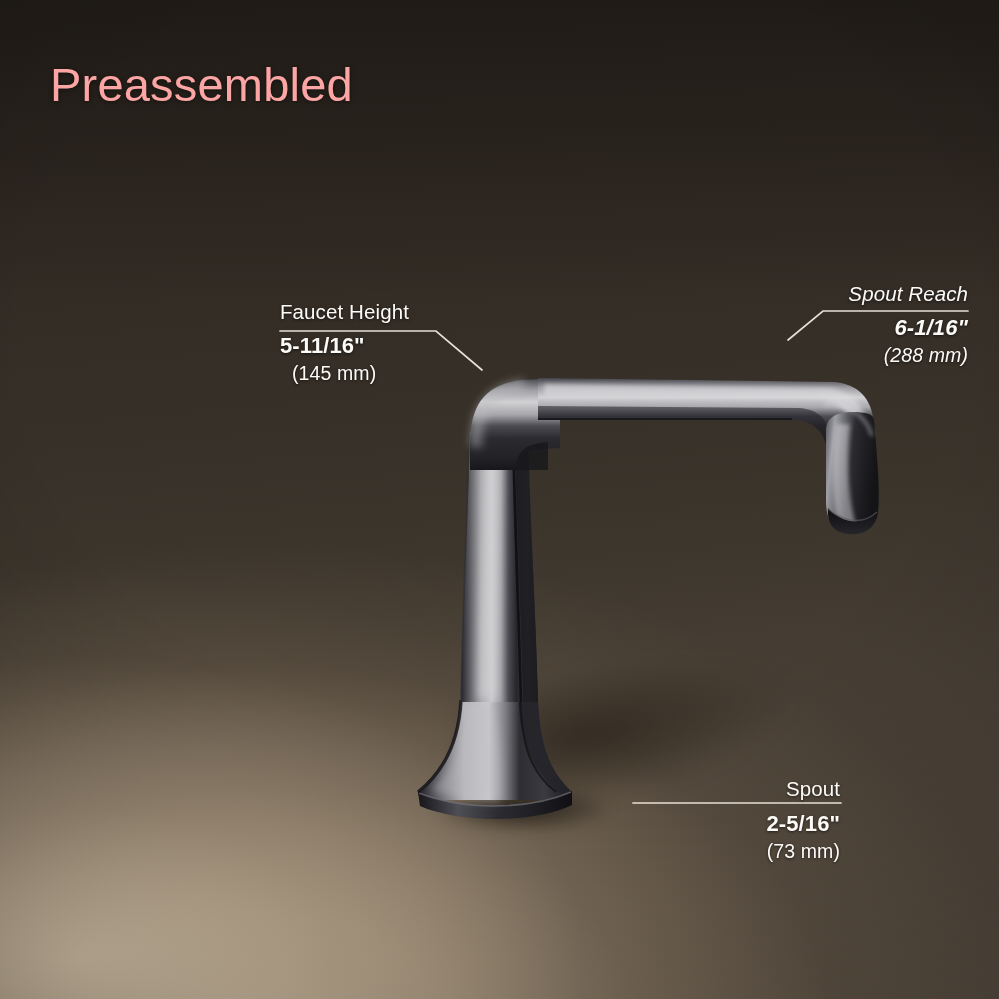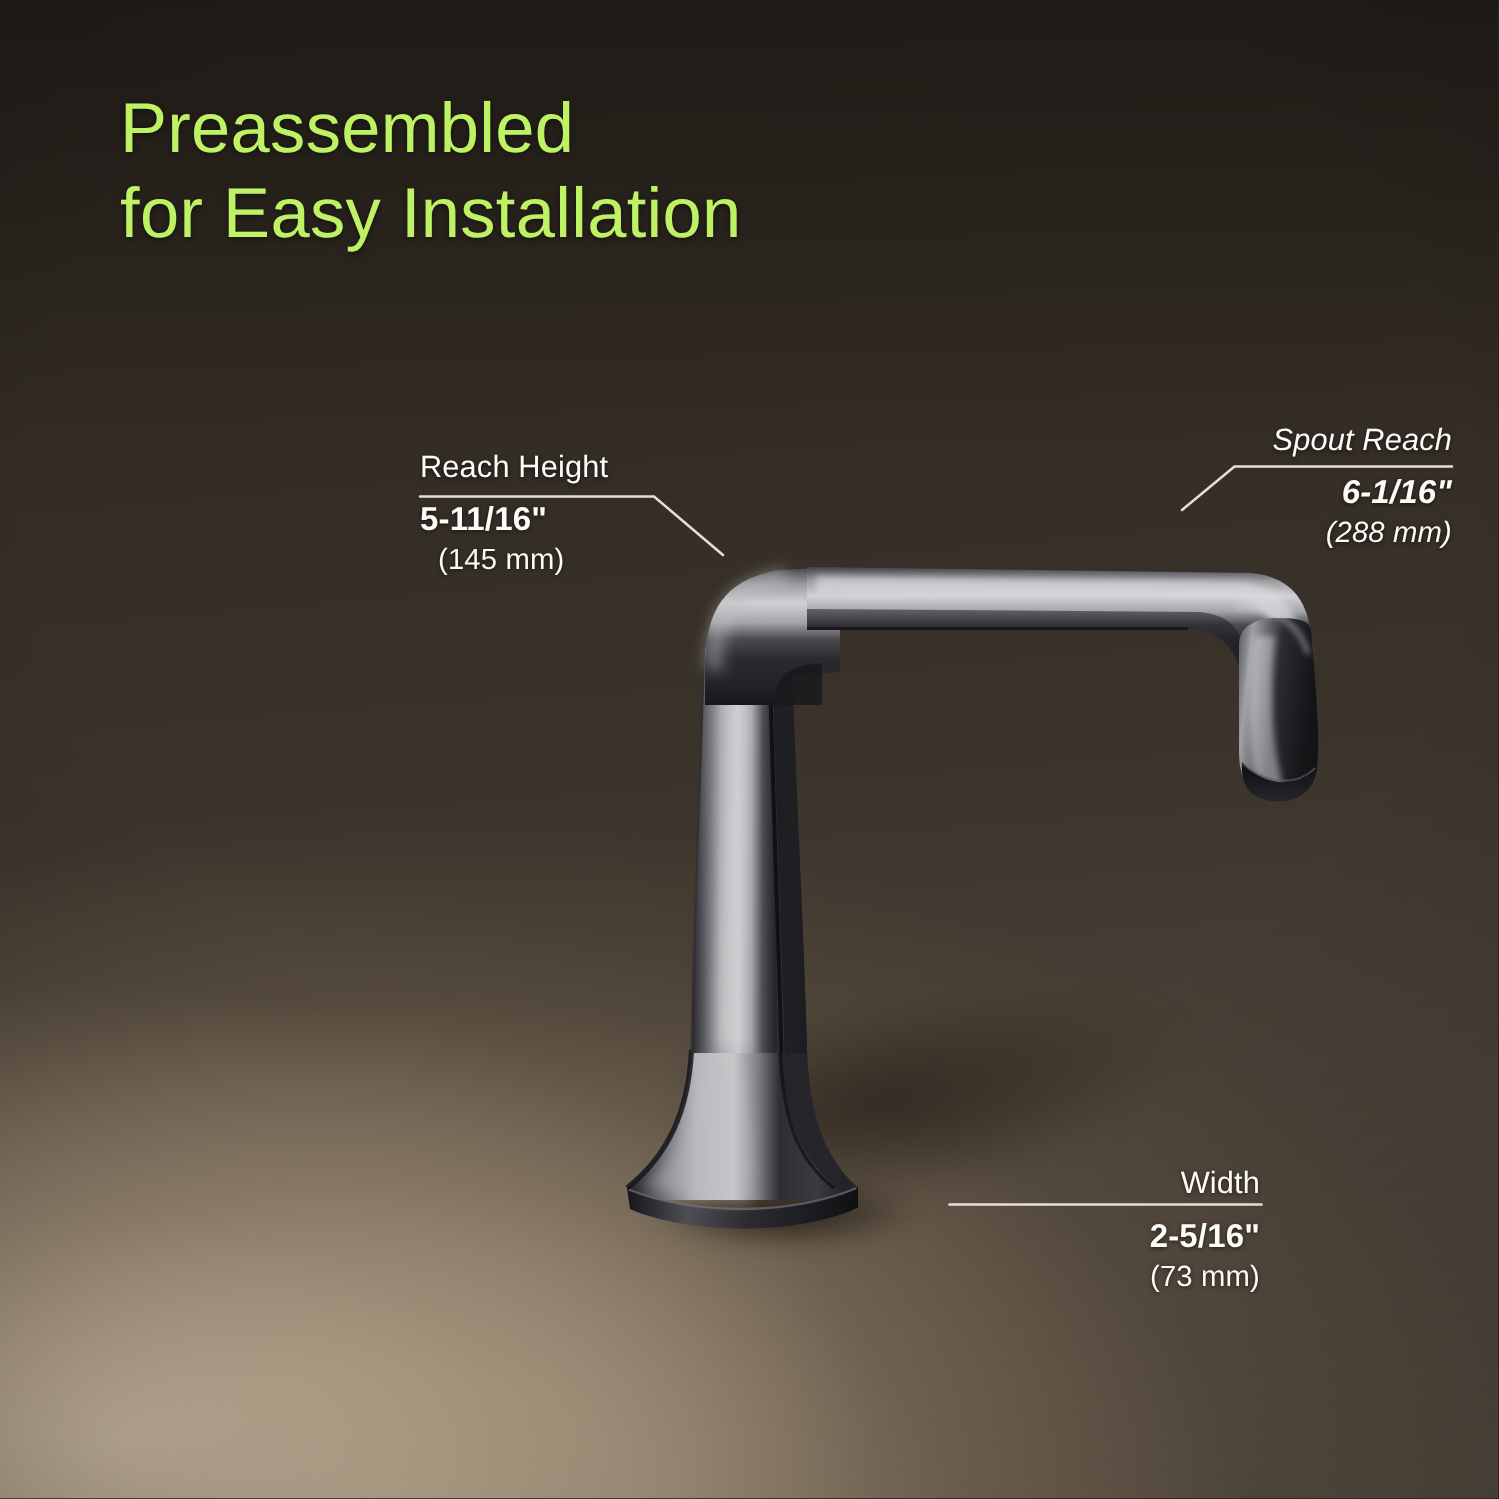--- a/index.html
+++ b/index.html
@@ -37,23 +37,23 @@
     background:radial-gradient(58% 48% at 22% 66%,rgba(28,22,16,.62) 0%,rgba(36,29,21,.34) 42%,rgba(0,0,0,0) 74%);
     transform:rotate(-12deg);transform-origin:0 70%;filter:blur(11px);}
   .contact-shadow{position:absolute;left:408px;top:780px;width:230px;height:58px;
     background:radial-gradient(50% 50% at 50% 50%,rgba(20,15,10,.75) 0%,rgba(20,15,10,.34) 50%,rgba(0,0,0,0) 78%);
     filter:blur(7px);}
 
   
   #faucet{position:absolute;left:0;top:0;width:999px;height:999px;}
 
   
-  .headline{position:absolute;left:80px;top:56px;color:#bef264;
+  .headline{position:absolute;left:50px;top:56px;color:#fca5a5;
     font-size:47px;line-height:1.22;font-weight:300;letter-spacing:.2px;
-    text-shadow:0 1px 5px rgba(0,0,0,.5);}
+    text-shadow:0 1px 5px rgba(0,0,0,.5);text-align:center;}
   .headline span{display:block;}
 
   
   .callout{position:absolute;color:#fdfbf7;}
   .callout .cap{font-size:20.5px;font-weight:400;letter-spacing:.1px;
     text-shadow:0 1px 3px rgba(0,0,0,.62);}
   .callout .val{font-size:22px;font-weight:700;letter-spacing:.1px;
     text-shadow:0 1px 3px rgba(0,0,0,.62);}
   .callout .mm{font-size:19.5px;font-weight:400;letter-spacing:.1px;
     text-shadow:0 1px 3px rgba(0,0,0,.62);}
@@ -222,42 +222,41 @@
       <path d="M824,404 C846,404 866,414 872,436" fill="none" stroke="#e6e6e9" stroke-width="2" opacity="0.7" filter="url(#blurS)"></path>
 
       <path d="M828,508 C840,522 862,528 878,512 C876,528 864,536 848,534
                C832,532 827,522 828,508 Z" fill="url(#gInner)"></path>
       <path d="M828,509 C842,521 862,526 877,512" fill="none" stroke="#59595f" stroke-width="1.5" opacity="0.65"></path>
     </g>
   </svg>
 
   <div class="headline">
     <span>Preassembled</span>
-    <span>for Easy Installation</span>
   </div>
 
   <svg class="leaders" viewBox="0 0 999 999">
     <g stroke="#efe9df" stroke-width="1.7" fill="none" stroke-linecap="round" opacity="0.95">
       <path d="M280,331 L436,331 L482,370"></path>
       <path d="M968,311 L823,311 L788,340"></path>
       <path d="M633,803 L841,803"></path>
     </g>
   </svg>
 
   <div class="callout" id="callout-height">
-    <div class="cap">Reach Height</div>
+    <div class="cap">Faucet Height</div>
     <div class="val">5-11/16"</div>
     <div class="mm">(145 mm)</div>
   </div>
 
   <div class="callout" id="callout-reach">
     <div class="cap">Spout Reach</div>
     <div class="val">6-1/16"</div>
     <div class="mm">(288 mm)</div>
   </div>
 
   <div class="callout" id="callout-width">
-    <div class="cap">Width</div>
+    <div class="cap">Spout</div>
     <div class="val">2-5/16"</div>
     <div class="mm">(73 mm)</div>
   </div>
 
 </div>
 
 </body></html>

